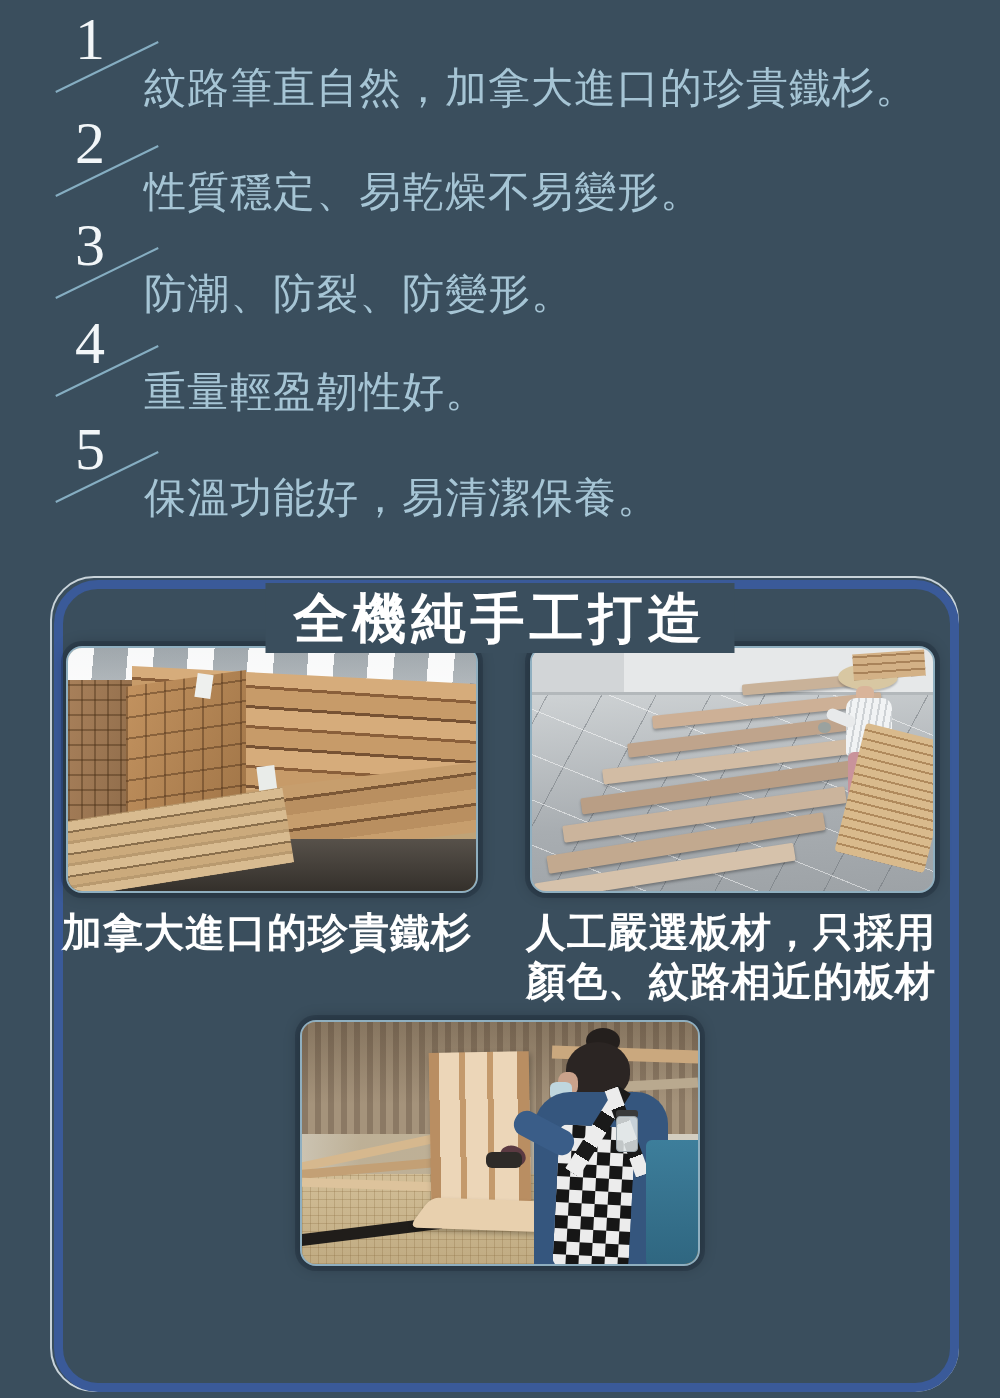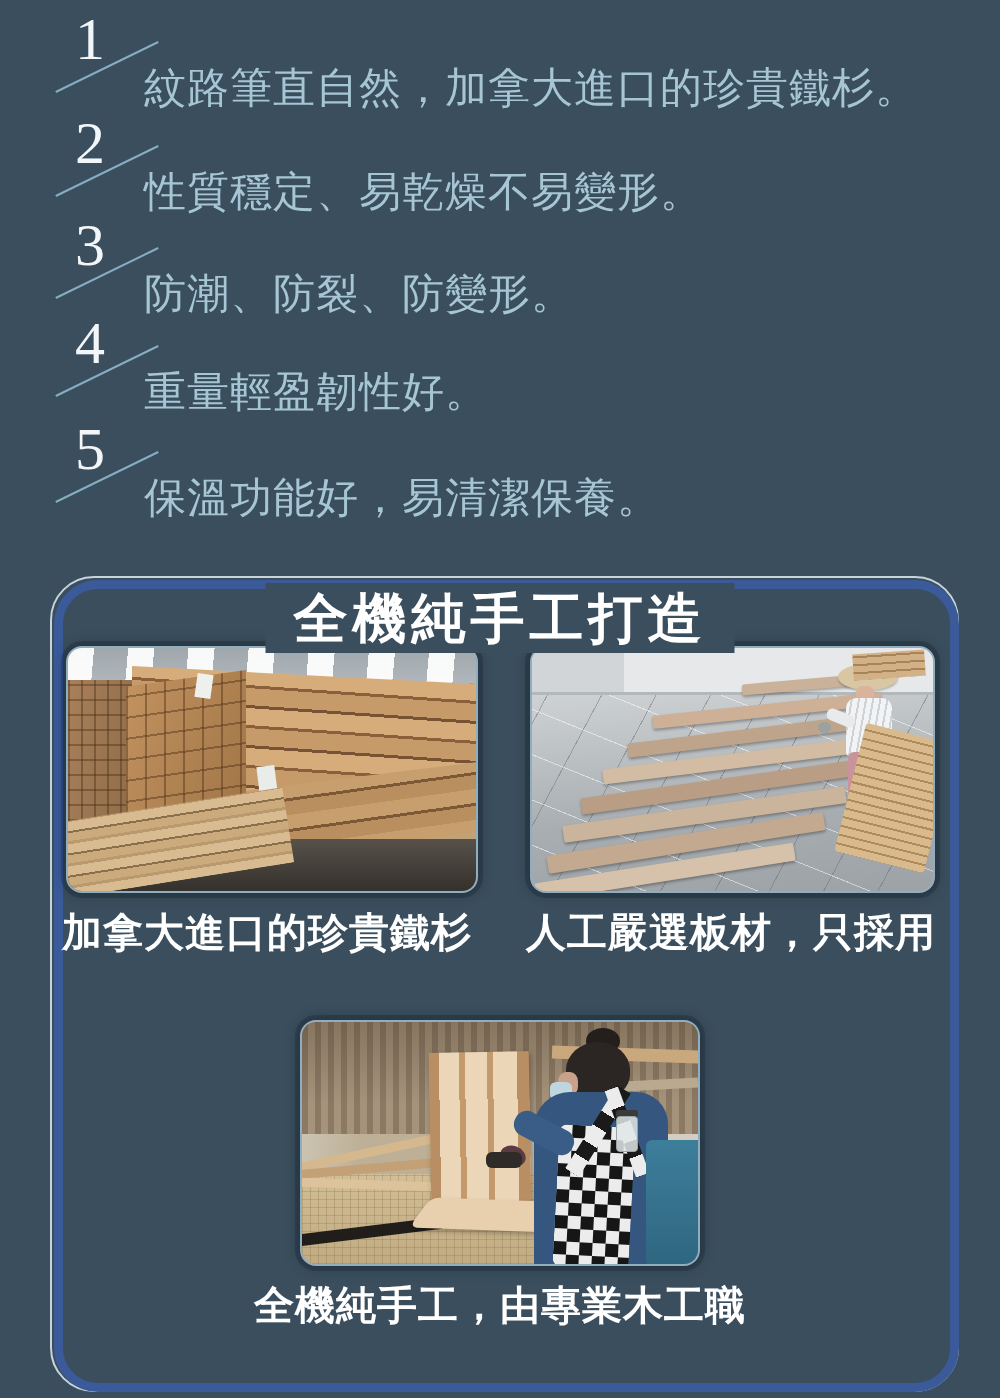--- a/index.html
+++ b/index.html
@@ -235,20 +235,21 @@
     </div>
     <div class="p2-stack-r"></div>
     <div class="p2-pile"></div>
   </div>
 
   <div class="caption caption-left">
     <div>加拿大進口的珍貴鐵杉</div>
   </div>
   <div class="caption caption-right">
     <div>人工嚴選板材，只採用</div>
+    <div>顏色、紋路相近的板材</div>
   </div>
 
   <div class="photo p3">
     <div class="p3-wall"></div>
     <div class="p3-board-tr"></div>
     <div class="p3-shelf-r"></div>
     <div class="p3-wall2"></div>
     <div class="p3-bench"></div>
     <div class="p3-bench-edge"></div>
     <div class="p3-s1"></div>
@@ -268,16 +269,15 @@
       <div class="p3-sleeve"></div>
       <div class="p3-glove"></div>
       <div class="p3-tool"></div>
     </div>
     <div class="p3-machine"></div>
     <div class="p3-jar-lid"></div>
     <div class="p3-jar"></div>
   </div>
 
   <div class="caption caption-bottom">
-    <div>全機純手工，由專業木工職</div>
   </div>
 
 </div>
 
 </body></html>

